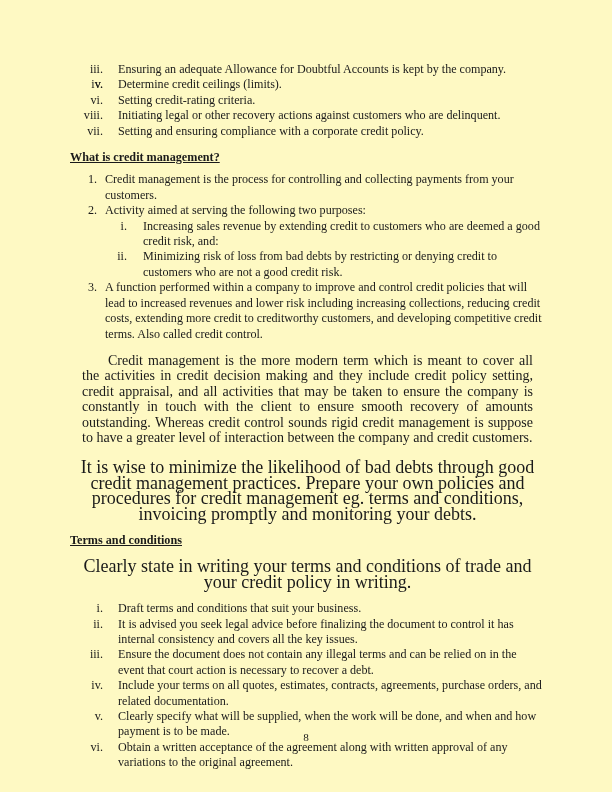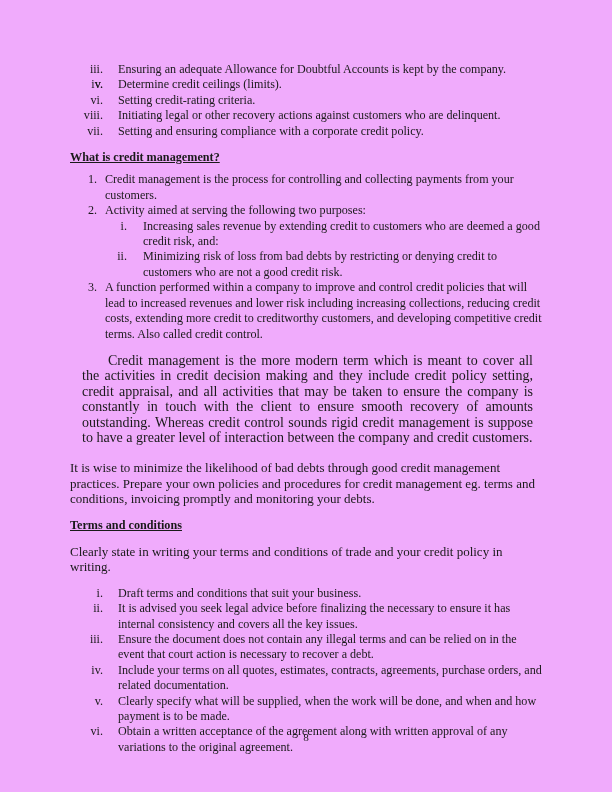--- a/index.html
+++ b/index.html
@@ -4,39 +4,39 @@
 <style>
   html, body {
     margin: 0;
     padding: 0;
     background: #ffffff;
   }
   .page {
     position: relative;
     width: 612px;
     height: 792px;
-    background: #f0abfc;
+    background: #fef9c3;
     font-family: "Liberation Serif", "DejaVu Serif", serif;
     color: #1a1a1a;
     overflow: hidden;
     box-sizing: border-box;
   }
   .content {
     position: absolute;
     left: 70px;
     top: 62px;
     width: 475px;
   }
 
   
   .para {
-    font-size: 13px;
+    font-size: 18px;
     line-height: 15.4px;
     margin: 0 0 0 0;
-    text-align: left;
+    text-align: center;
   }
   .heading {
     font-size: 12.2px;
     line-height: 15.4px;
     font-weight: bold;
     margin: 0;
     text-decoration: underline;
   }
 
   
@@ -214,21 +214,21 @@
 
     <div class="gap-md"></div>
 
     <ul class="rlist">
       <li>
         <span class="marker">i.</span>
         <span class="txt">Draft terms and conditions that suit your business.</span>
       </li>
       <li>
         <span class="marker">ii.</span>
-        <span class="txt">It is advised you seek legal advice before finalizing the necessary to ensure it has internal consistency and covers all the key issues.</span>
+        <span class="txt">It is advised you seek legal advice before finalizing the document to control it has internal consistency and covers all the key issues.</span>
       </li>
       <li>
         <span class="marker">iii.</span>
         <span class="txt">Ensure the document does not contain any illegal terms and can be relied on in the event that court action is necessary to recover a debt.</span>
       </li>
       <li>
         <span class="marker">iv.</span>
         <span class="txt">Include your terms on all quotes, estimates, contracts, agreements, purchase orders, and related documentation.</span>
       </li>
       <li>

